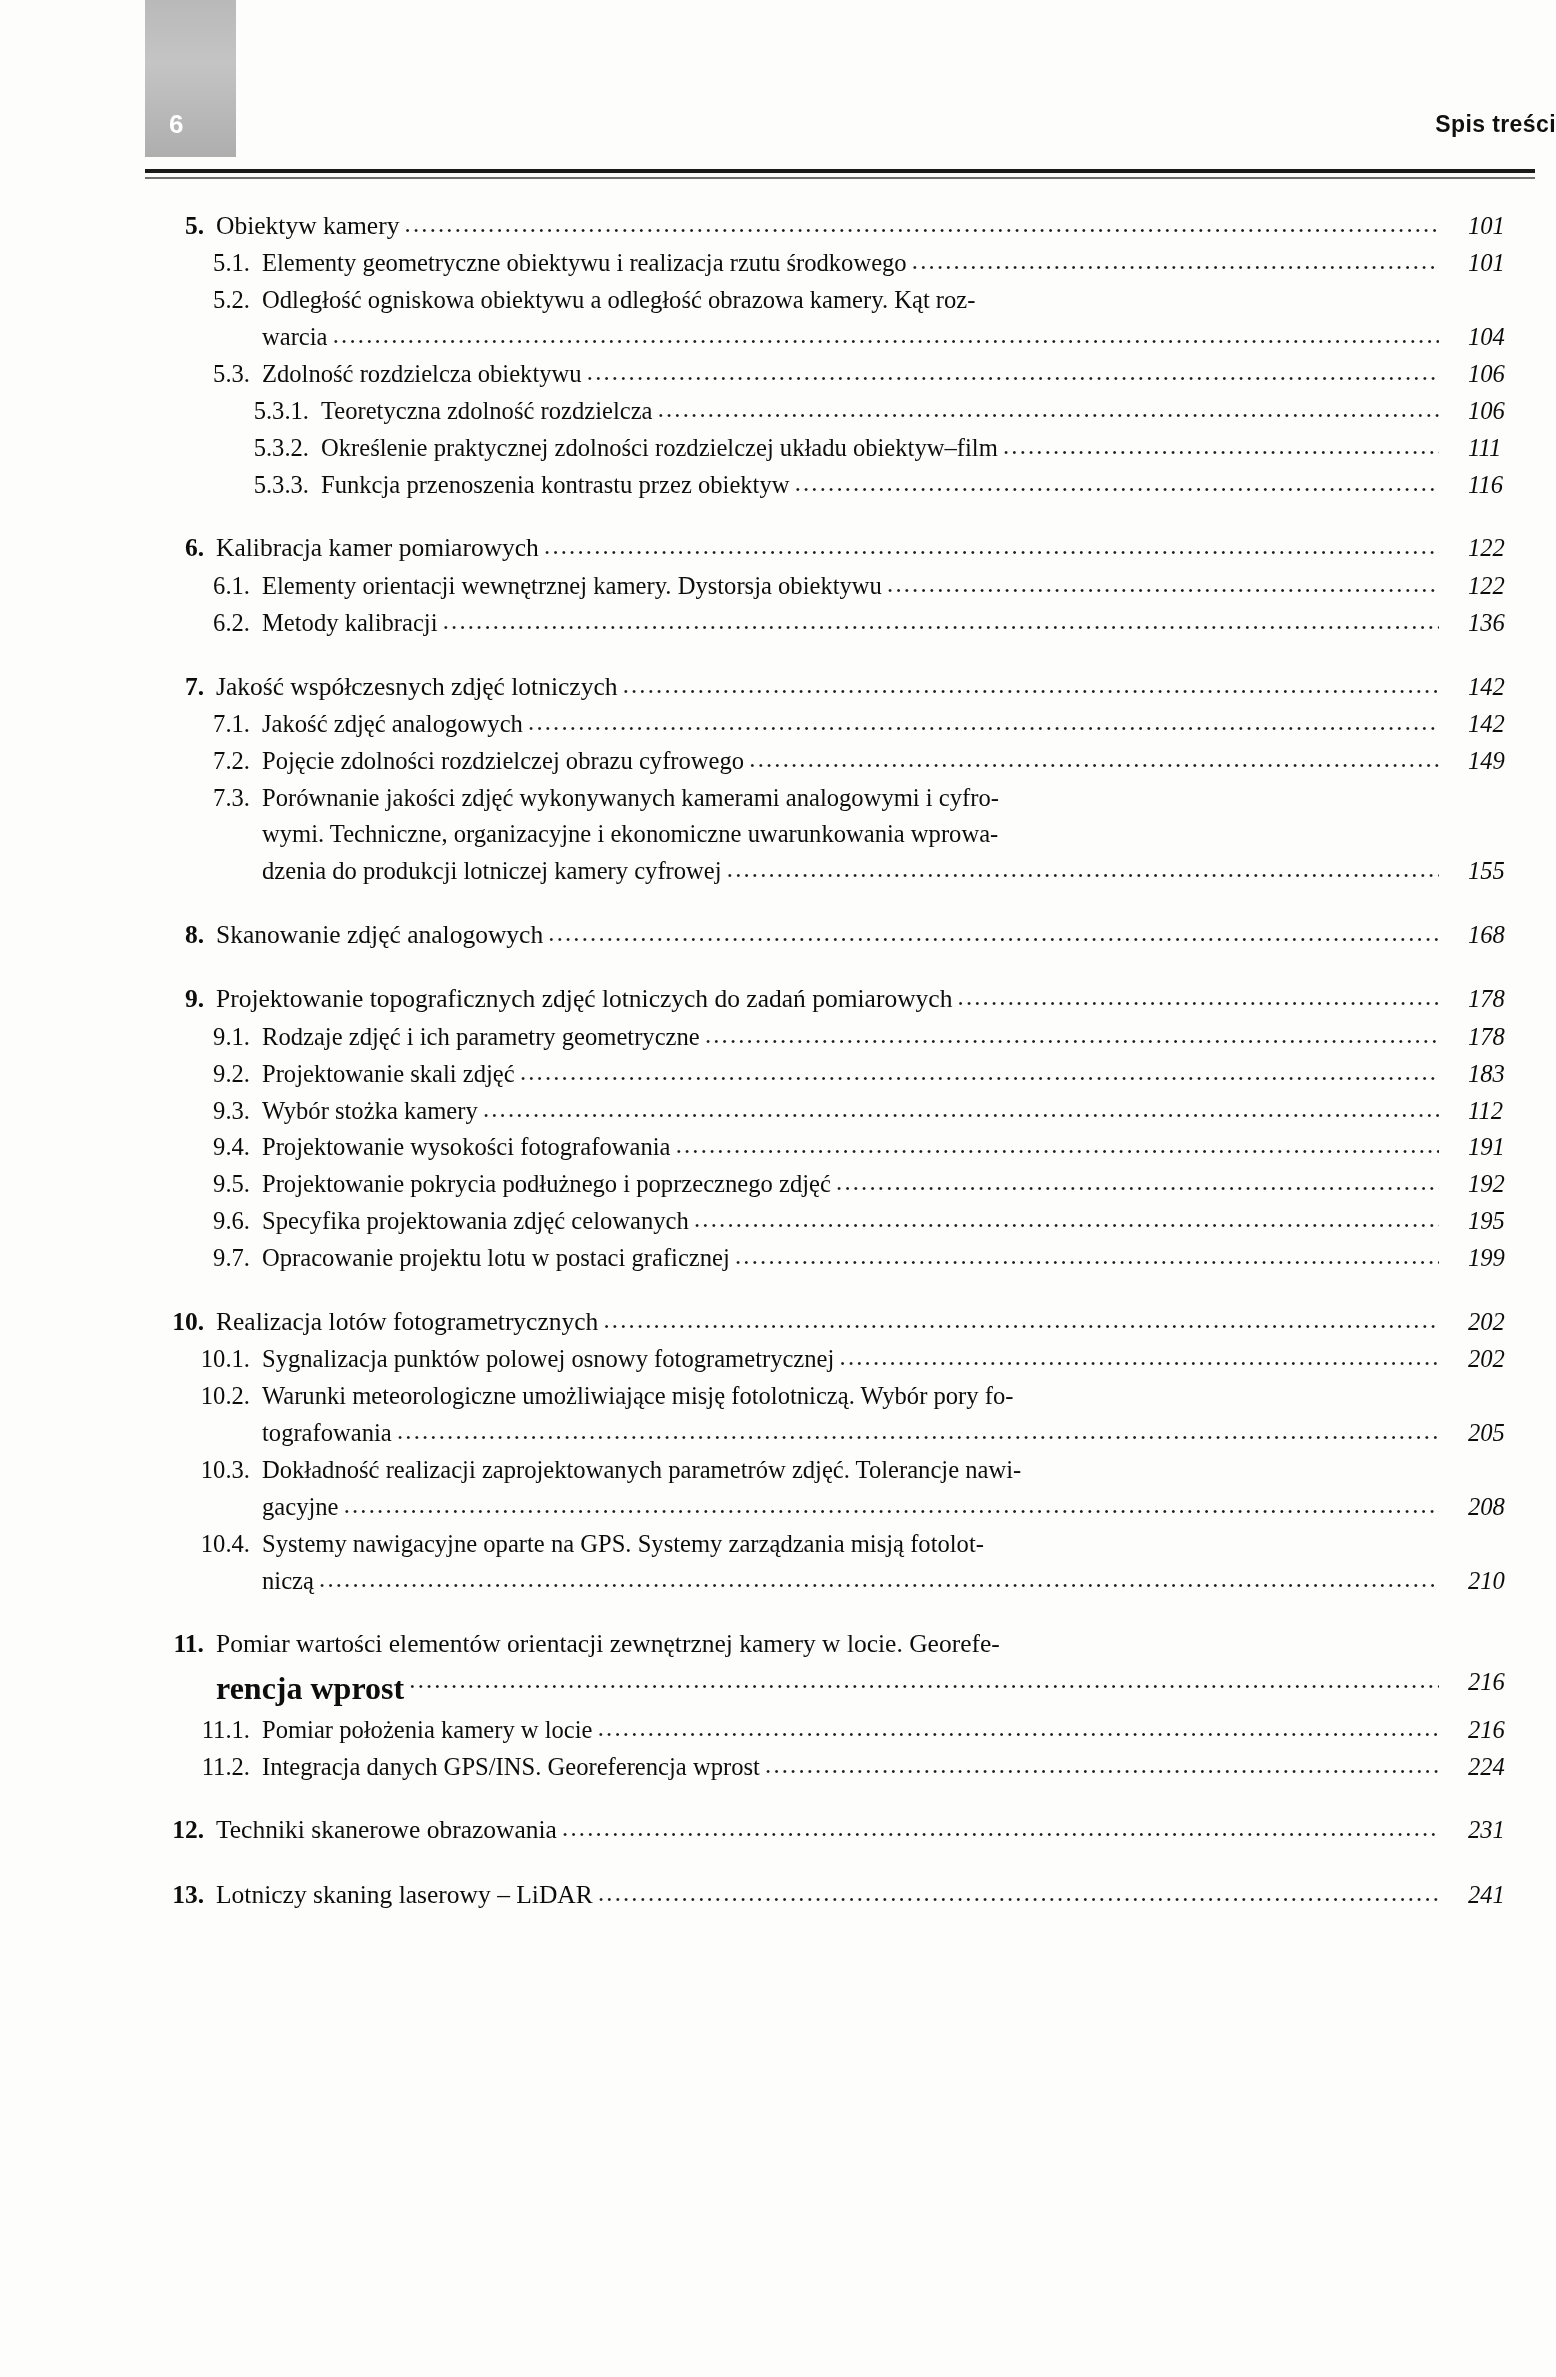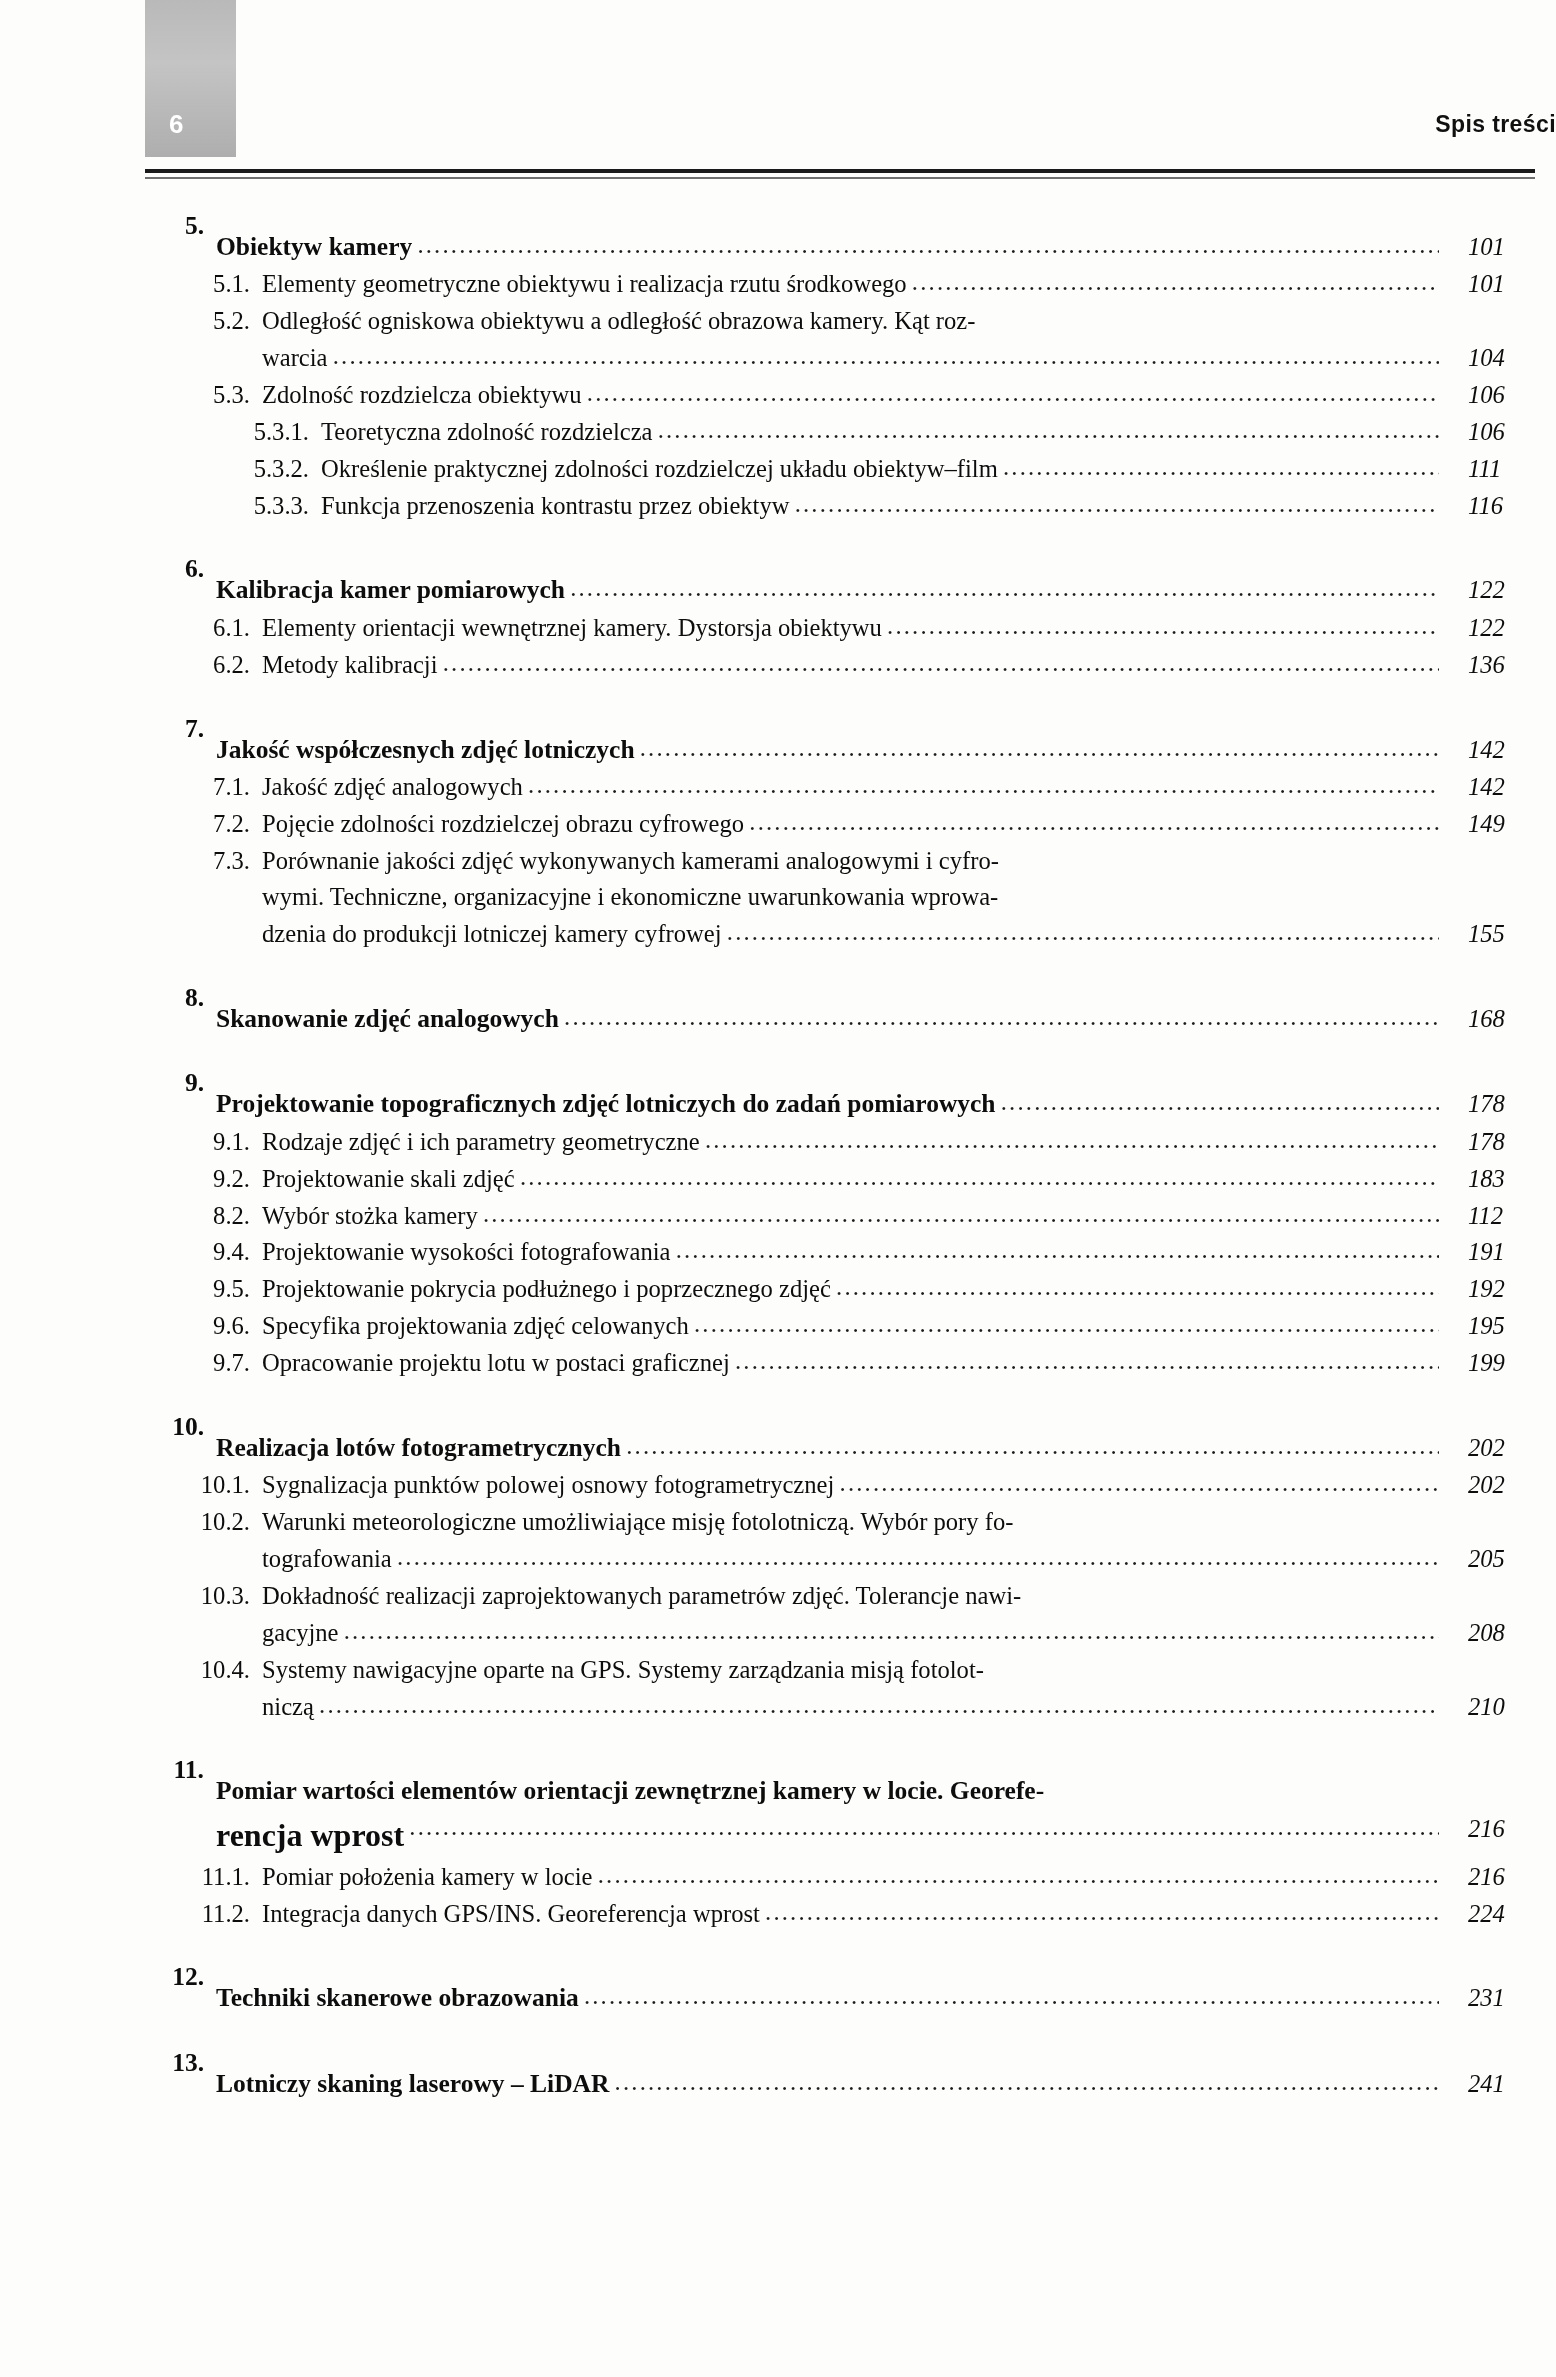--- a/index.html
+++ b/index.html
@@ -110,21 +110,21 @@
   }
   .line {
     display: flex;
     align-items: baseline;
     width: 100%;
   }
   .title {
     font-size: 24.6px;
     white-space: nowrap;
   }
-  .lvl1 .title { font-weight: 700; font-size: 25.5px; margin-top: 21px; }
+  .lvl1 .title { font-weight: 400; font-size: 25.5px; }
   .dots {
     flex: 1 1 auto;
     overflow: hidden;
     white-space: nowrap;
     font-size: 24.6px;
     letter-spacing: 2.2px;
     color: #1c1c1c;
     padding: 0 5.2px;
     transform: translateY(-1.7px);
   }
@@ -356,21 +356,21 @@
         <span class="num">9.2.</span>
         <div class="txtwrap">
           <div class="line">
             <span class="title">Projektowanie skali zdjęć</span>
             <span class="dots">........................................................................................................................................................................................................</span>
             <span class="pg">183</span>
           </div>
         </div>
       </div>
       <div class="row lvl2">
-        <span class="num">8.2.</span>
+        <span class="num">9.3.</span>
         <div class="txtwrap">
           <div class="line">
             <span class="title">Wybór stożka kamery</span>
             <span class="dots">........................................................................................................................................................................................................</span>
             <span class="pg">112</span>
           </div>
         </div>
       </div>
       <div class="row lvl2">
         <span class="num">9.4.</span>

